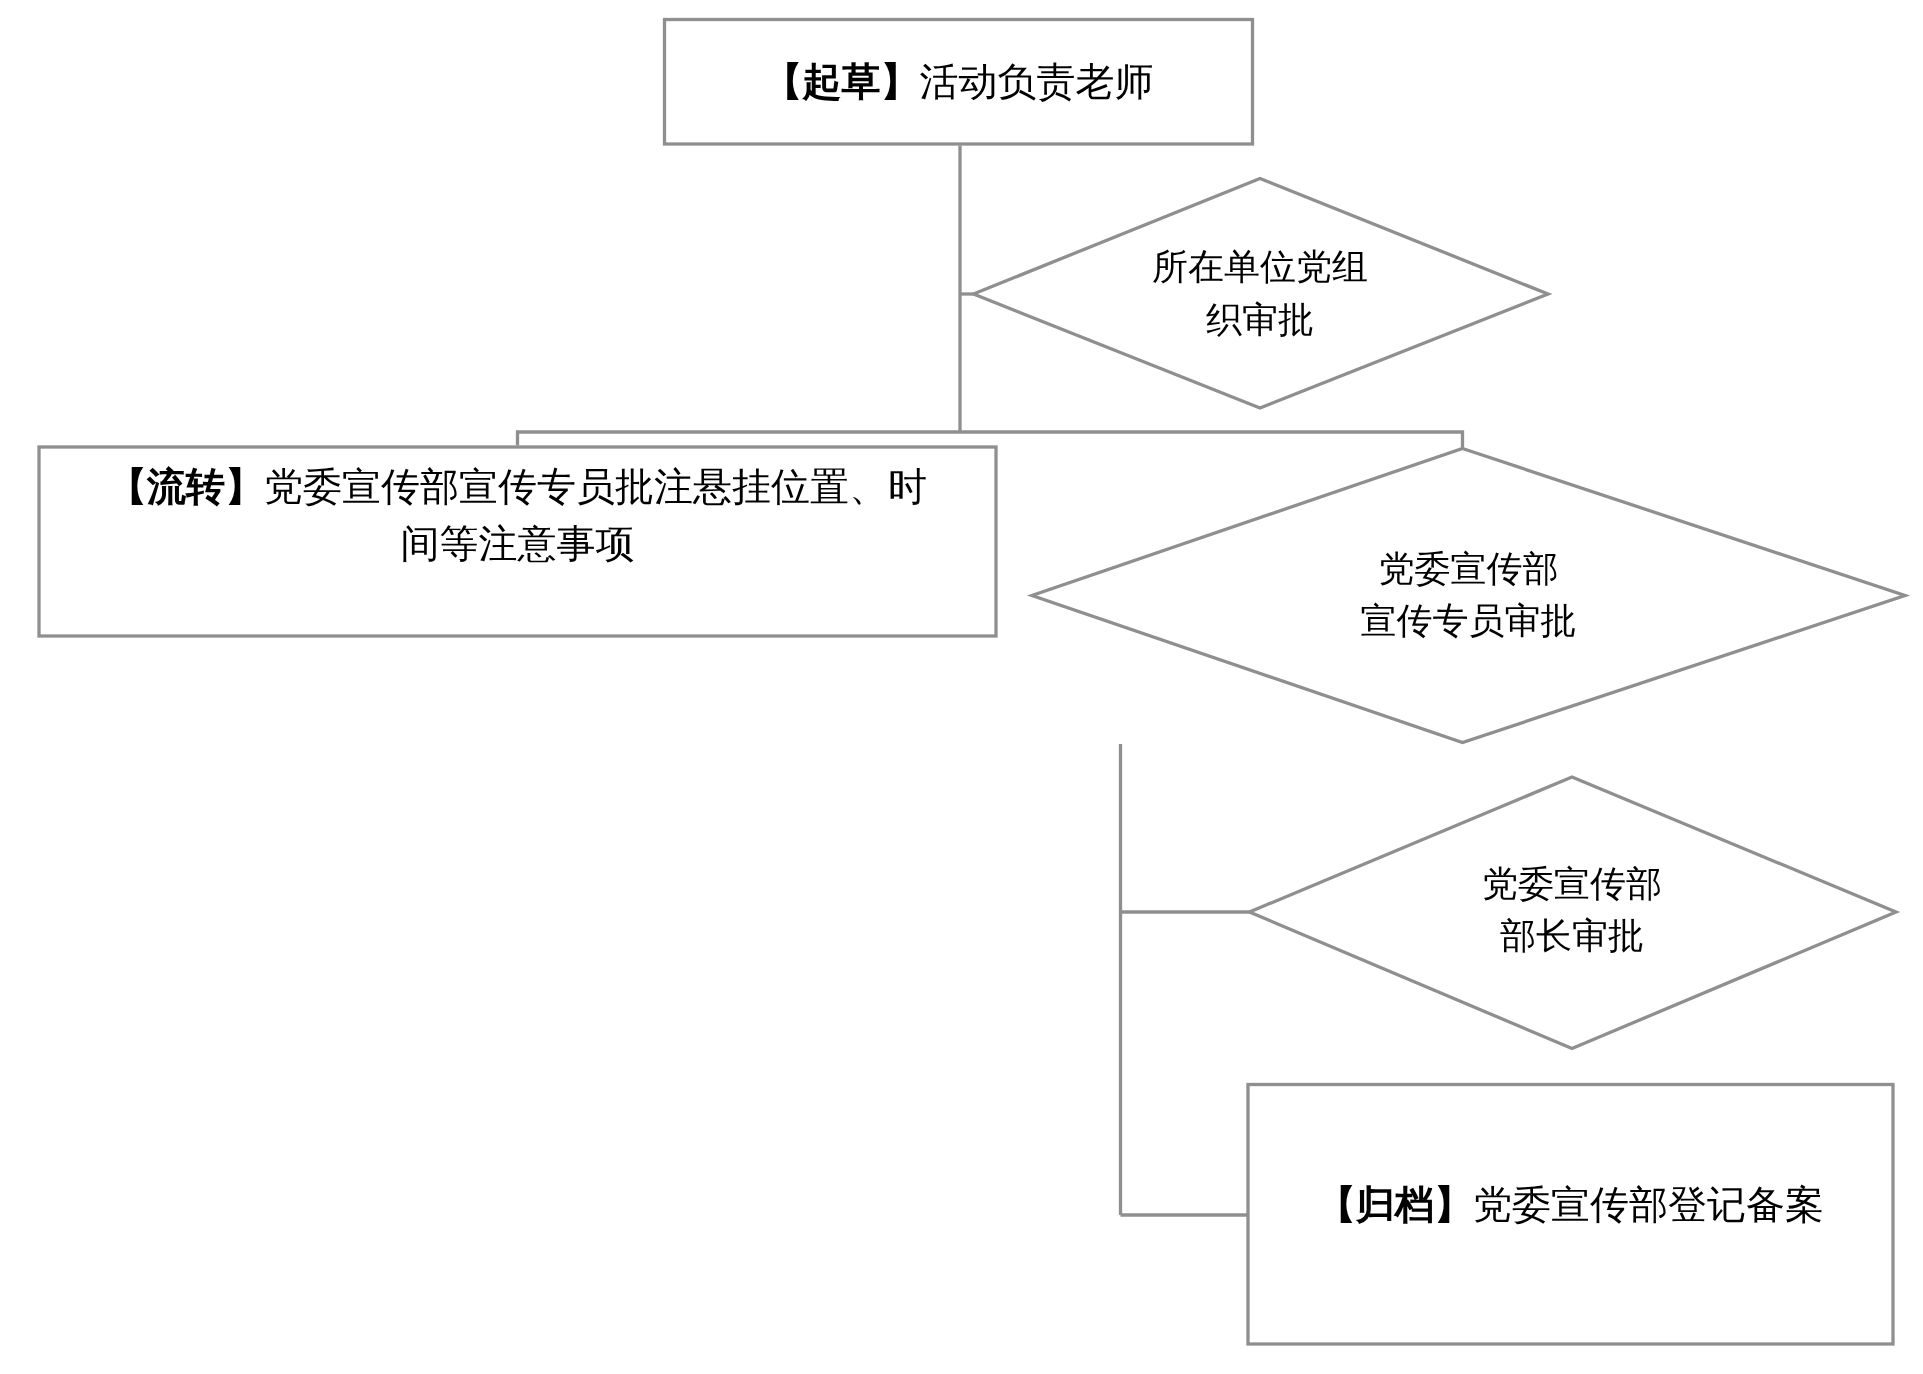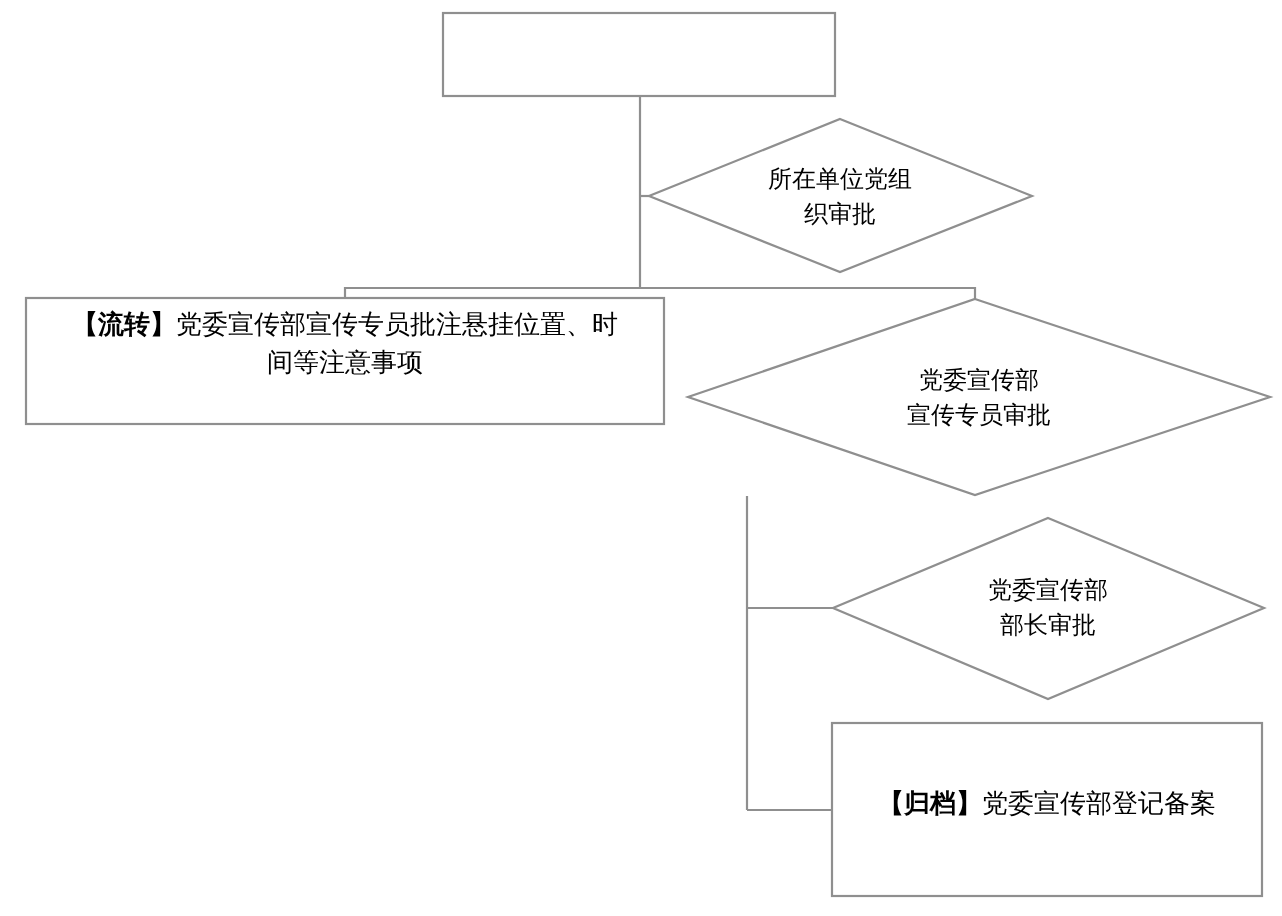--- a/index.html
+++ b/index.html
@@ -108,20 +108,23 @@
       <rect id="shape-box-circulate" x="26" y="298" width="638" height="126"></rect>
 
       <polygon id="shape-diamond-publicity-officer" points="975,299 1270,397 975,495 688,397"></polygon>
 
       <polygon id="shape-diamond-publicity-director" points="1048,518 1264,608 1048,699 833,608"></polygon>
 
       <rect id="shape-box-archive" x="832" y="723" width="430" height="173"></rect>
     </g>
   </svg>
 
+  <div class="node-label box-label" id="label-box-draft">
+    <span><span class="lbl-bold">【起草】</span><span class="lbl-normal">活动负责老师</span></span>
+  </div>
 
   <div class="node-label diamond-label" id="label-diamond-unit-party">
     <span>所在单位党组
 织审批</span>
   </div>
 
   <div class="node-label box-label" id="label-box-circulate">
     <span class="inner"><span class="lbl-bold">【流转】</span><span class="lbl-normal">党委宣传部宣传专员批注悬挂位置、时
 间等注意事项</span></span>
   </div>

